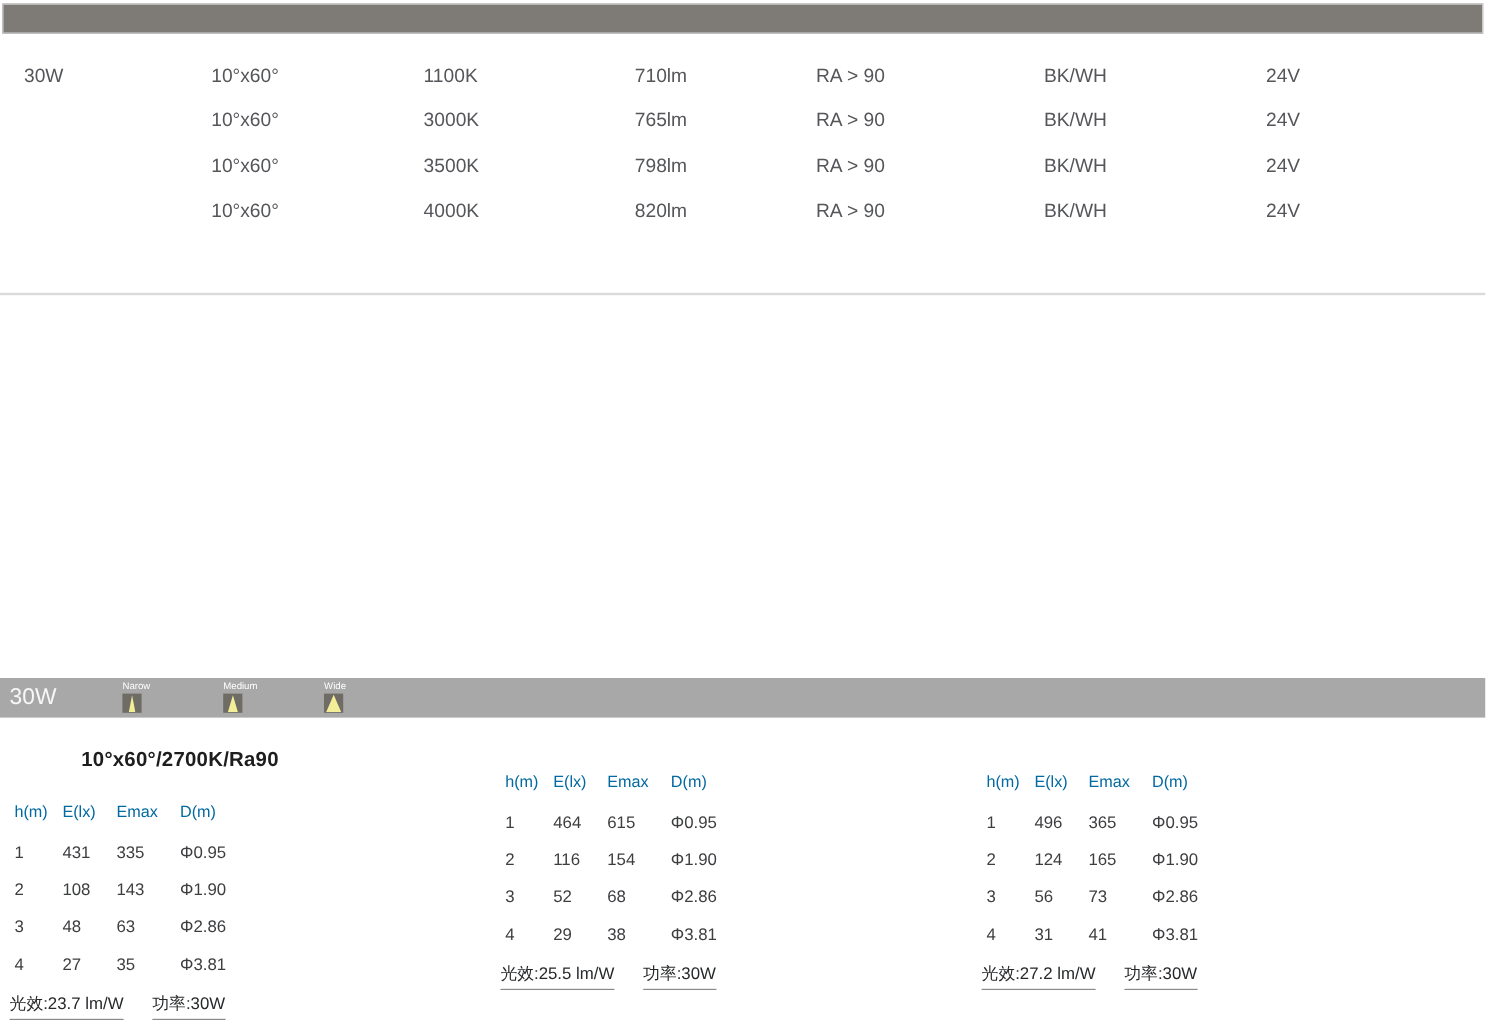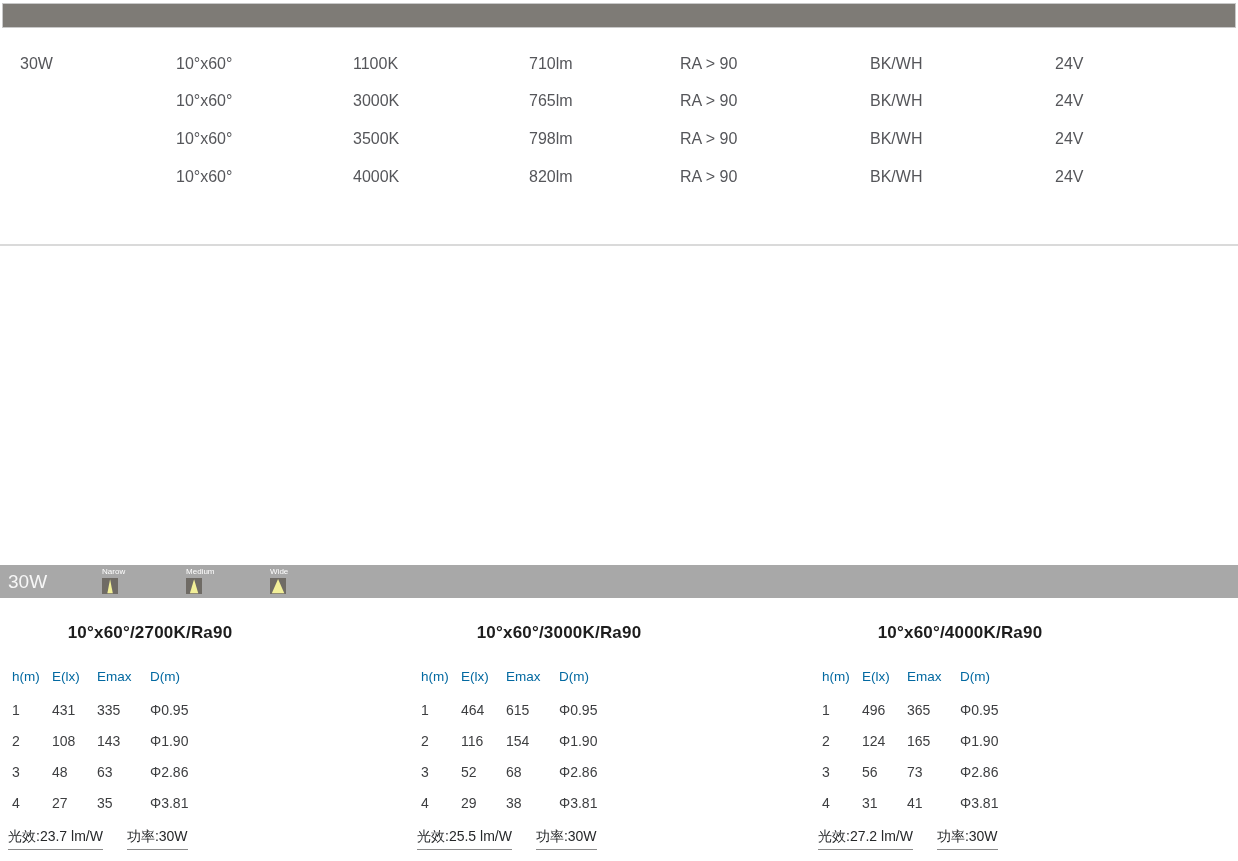--- a/index.html
+++ b/index.html
@@ -189,21 +189,20 @@
         <div>Φ3.81</div>
       </div>
     </div>
     <div class="mini-foot">
       <span>光效:23.7 lm/W</span>
       <span>功率:30W</span>
     </div>
   </div>
 
   <div class="mini" id="mini-1">
-    <div class="mini-title">10°x60°/3000K/Ra90</div>
     <div class="mini-head">
       <div class="c0">h(m)</div>
       <div>E(lx)</div>
       <div>Emax</div>
       <div>D(m)</div>
     </div>
     <div class="mini-rows">
       <div class="mini-row">
         <div class="c0">1</div>
         <div>464</div>
@@ -229,21 +228,20 @@
         <div>Φ3.81</div>
       </div>
     </div>
     <div class="mini-foot">
       <span>光效:25.5 lm/W</span>
       <span>功率:30W</span>
     </div>
   </div>
 
   <div class="mini" id="mini-2">
-    <div class="mini-title">10°x60°/4000K/Ra90</div>
     <div class="mini-head">
       <div class="c0">h(m)</div>
       <div>E(lx)</div>
       <div>Emax</div>
       <div>D(m)</div>
     </div>
     <div class="mini-rows">
       <div class="mini-row">
         <div class="c0">1</div>
         <div>496</div>

